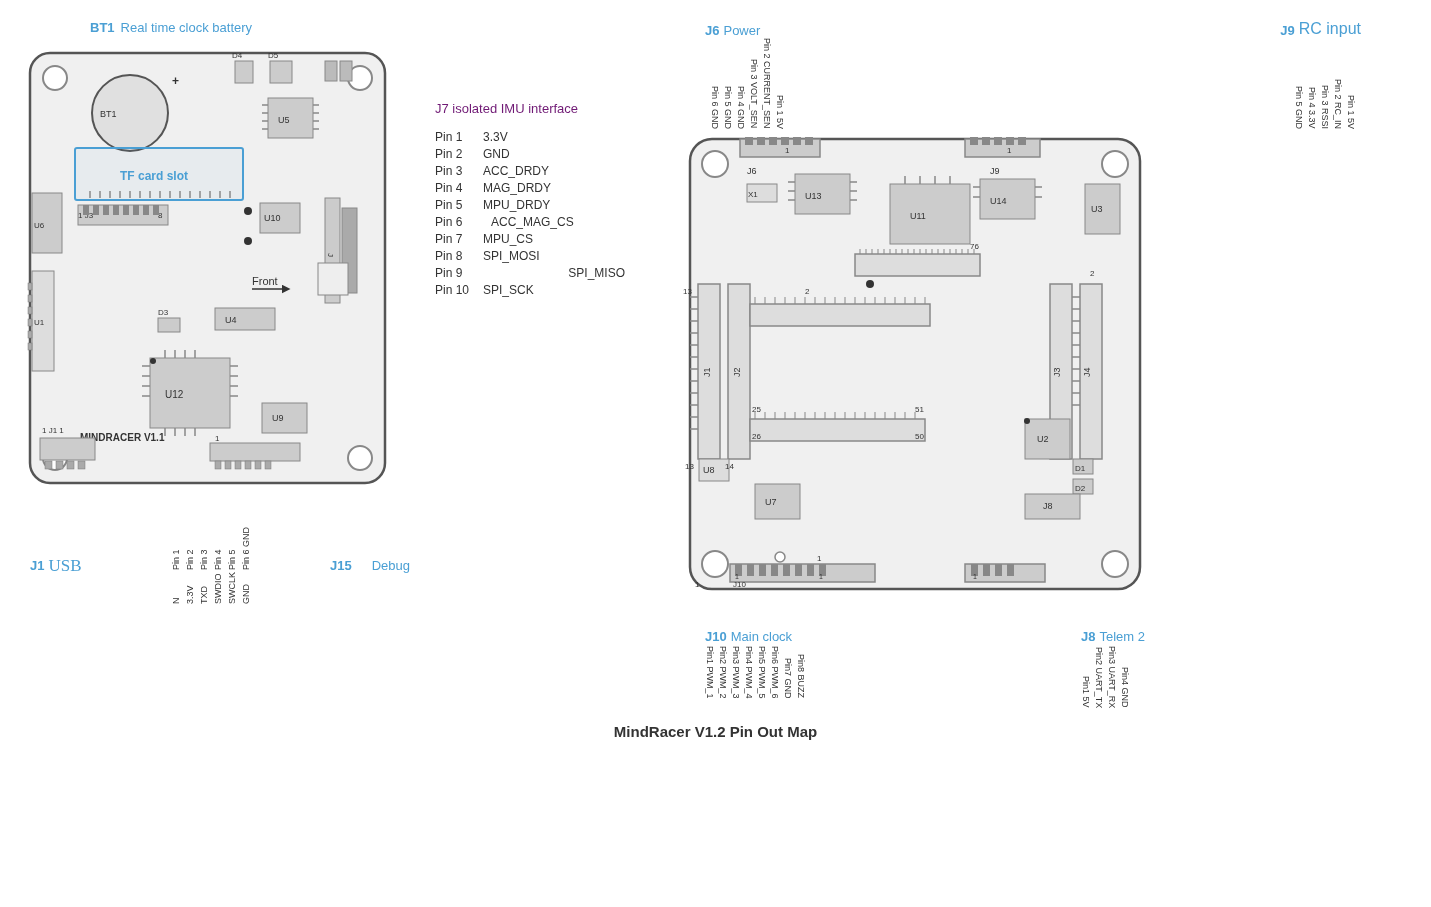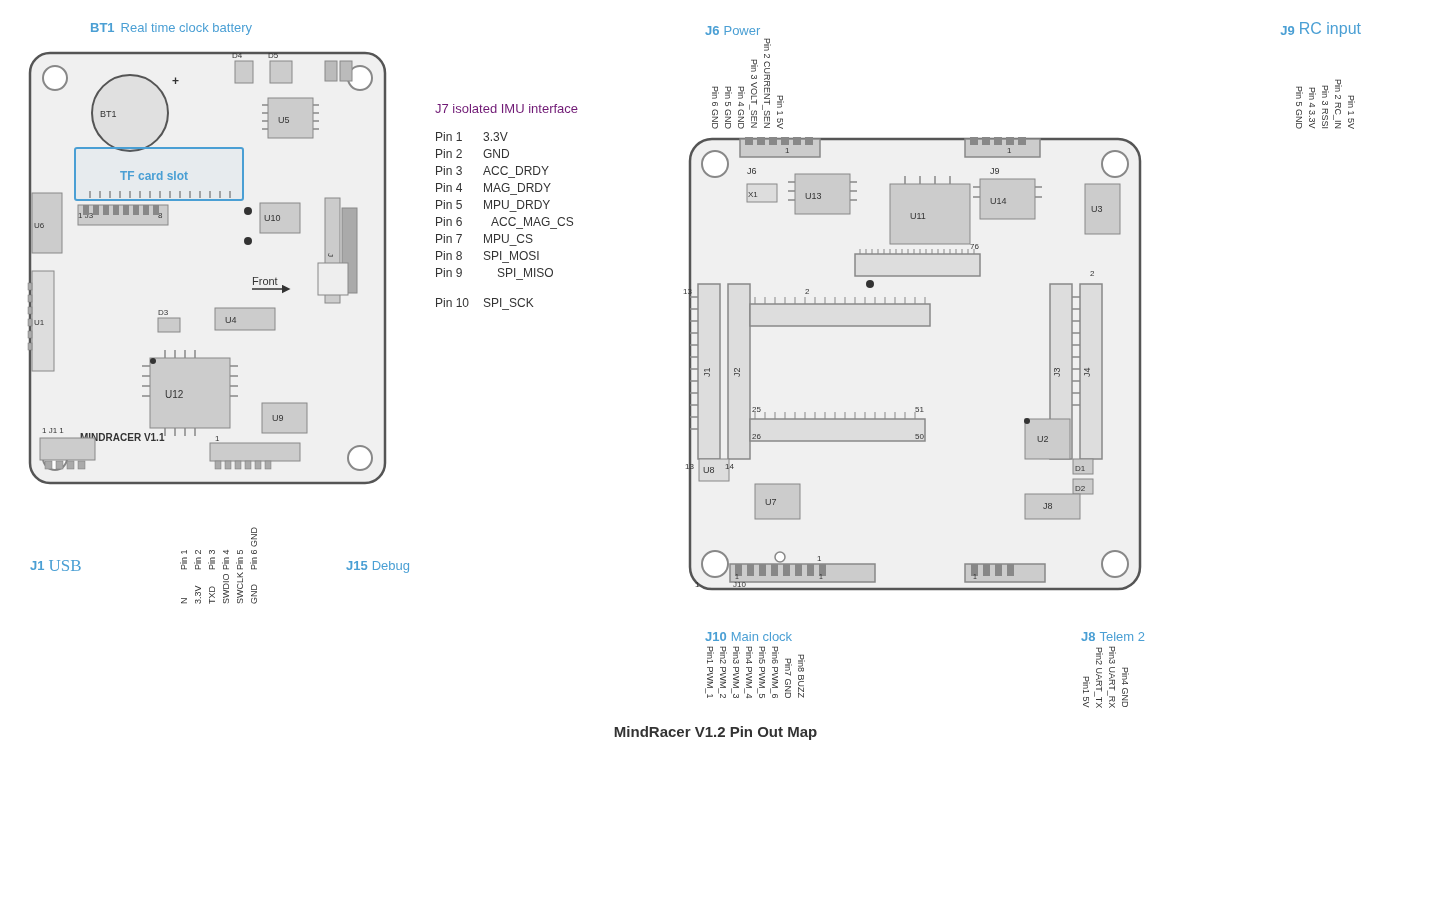--- a/index.html
+++ b/index.html
@@ -227,21 +227,21 @@
           </div>
           <div style="display:flex;gap:4px;margin-left:10px;margin-top:2px;">
             <div style="writing-mode:vertical-rl;transform:rotate(180deg);font-size:9px;color:#333;">N</div>
             <div style="writing-mode:vertical-rl;transform:rotate(180deg);font-size:9px;color:#333;">3.3V</div>
             <div style="writing-mode:vertical-rl;transform:rotate(180deg);font-size:9px;color:#333;">TXD</div>
             <div style="writing-mode:vertical-rl;transform:rotate(180deg);font-size:9px;color:#333;">SWDIO</div>
             <div style="writing-mode:vertical-rl;transform:rotate(180deg);font-size:9px;color:#333;">SWCLK</div>
             <div style="writing-mode:vertical-rl;transform:rotate(180deg);font-size:9px;color:#333;">GND</div>
           </div>
         </div>
-        <div style="display:flex;align-items:center;gap:4px;">
+        <div style="display:flex;align-items:center;gap:20px;">
           <span class="label-blue" style="font-weight:bold;font-size:13px;">J15</span>
           <span class="label-blue" style="font-size:13px;">Debug</span>
         </div>
       </div>
     </div>
 
     <div style="padding-top:80px;width:190px;">
       <div style="color:#701a75;font-size:13px;margin-bottom:12px;line-height:1.4;">J7   isolated IMU interface</div>
       <div style="font-size:12px;color:#333;">
 
@@ -270,21 +270,21 @@
             <span>ACC_MAG_CS</span>
           </div>
           <div style="display: flex; gap: 8px; margin-bottom: 3px;">
             <span style="min-width: 40px;">Pin 7</span>
             <span>MPU_CS</span>
           </div>
           <div style="display: flex; gap: 8px; margin-bottom: 3px;">
             <span style="min-width: 40px;">Pin 8</span>
             <span>SPI_MOSI</span>
           </div>
-          <div style="display: flex; gap: 22px; margin-bottom: 16px;">
+          <div style="display: flex; gap: 8px; margin-bottom: 3px; justify-content: space-between;">
             <span style="min-width: 40px;">Pin 9</span>
             <span>SPI_MISO</span>
           </div>
           <div style="display: flex; gap: 8px; margin-bottom: 3px;">
             <span style="min-width: 40px;">Pin 10</span>
             <span>SPI_SCK</span>
           </div>
         </div>
     </div>
   </div>

